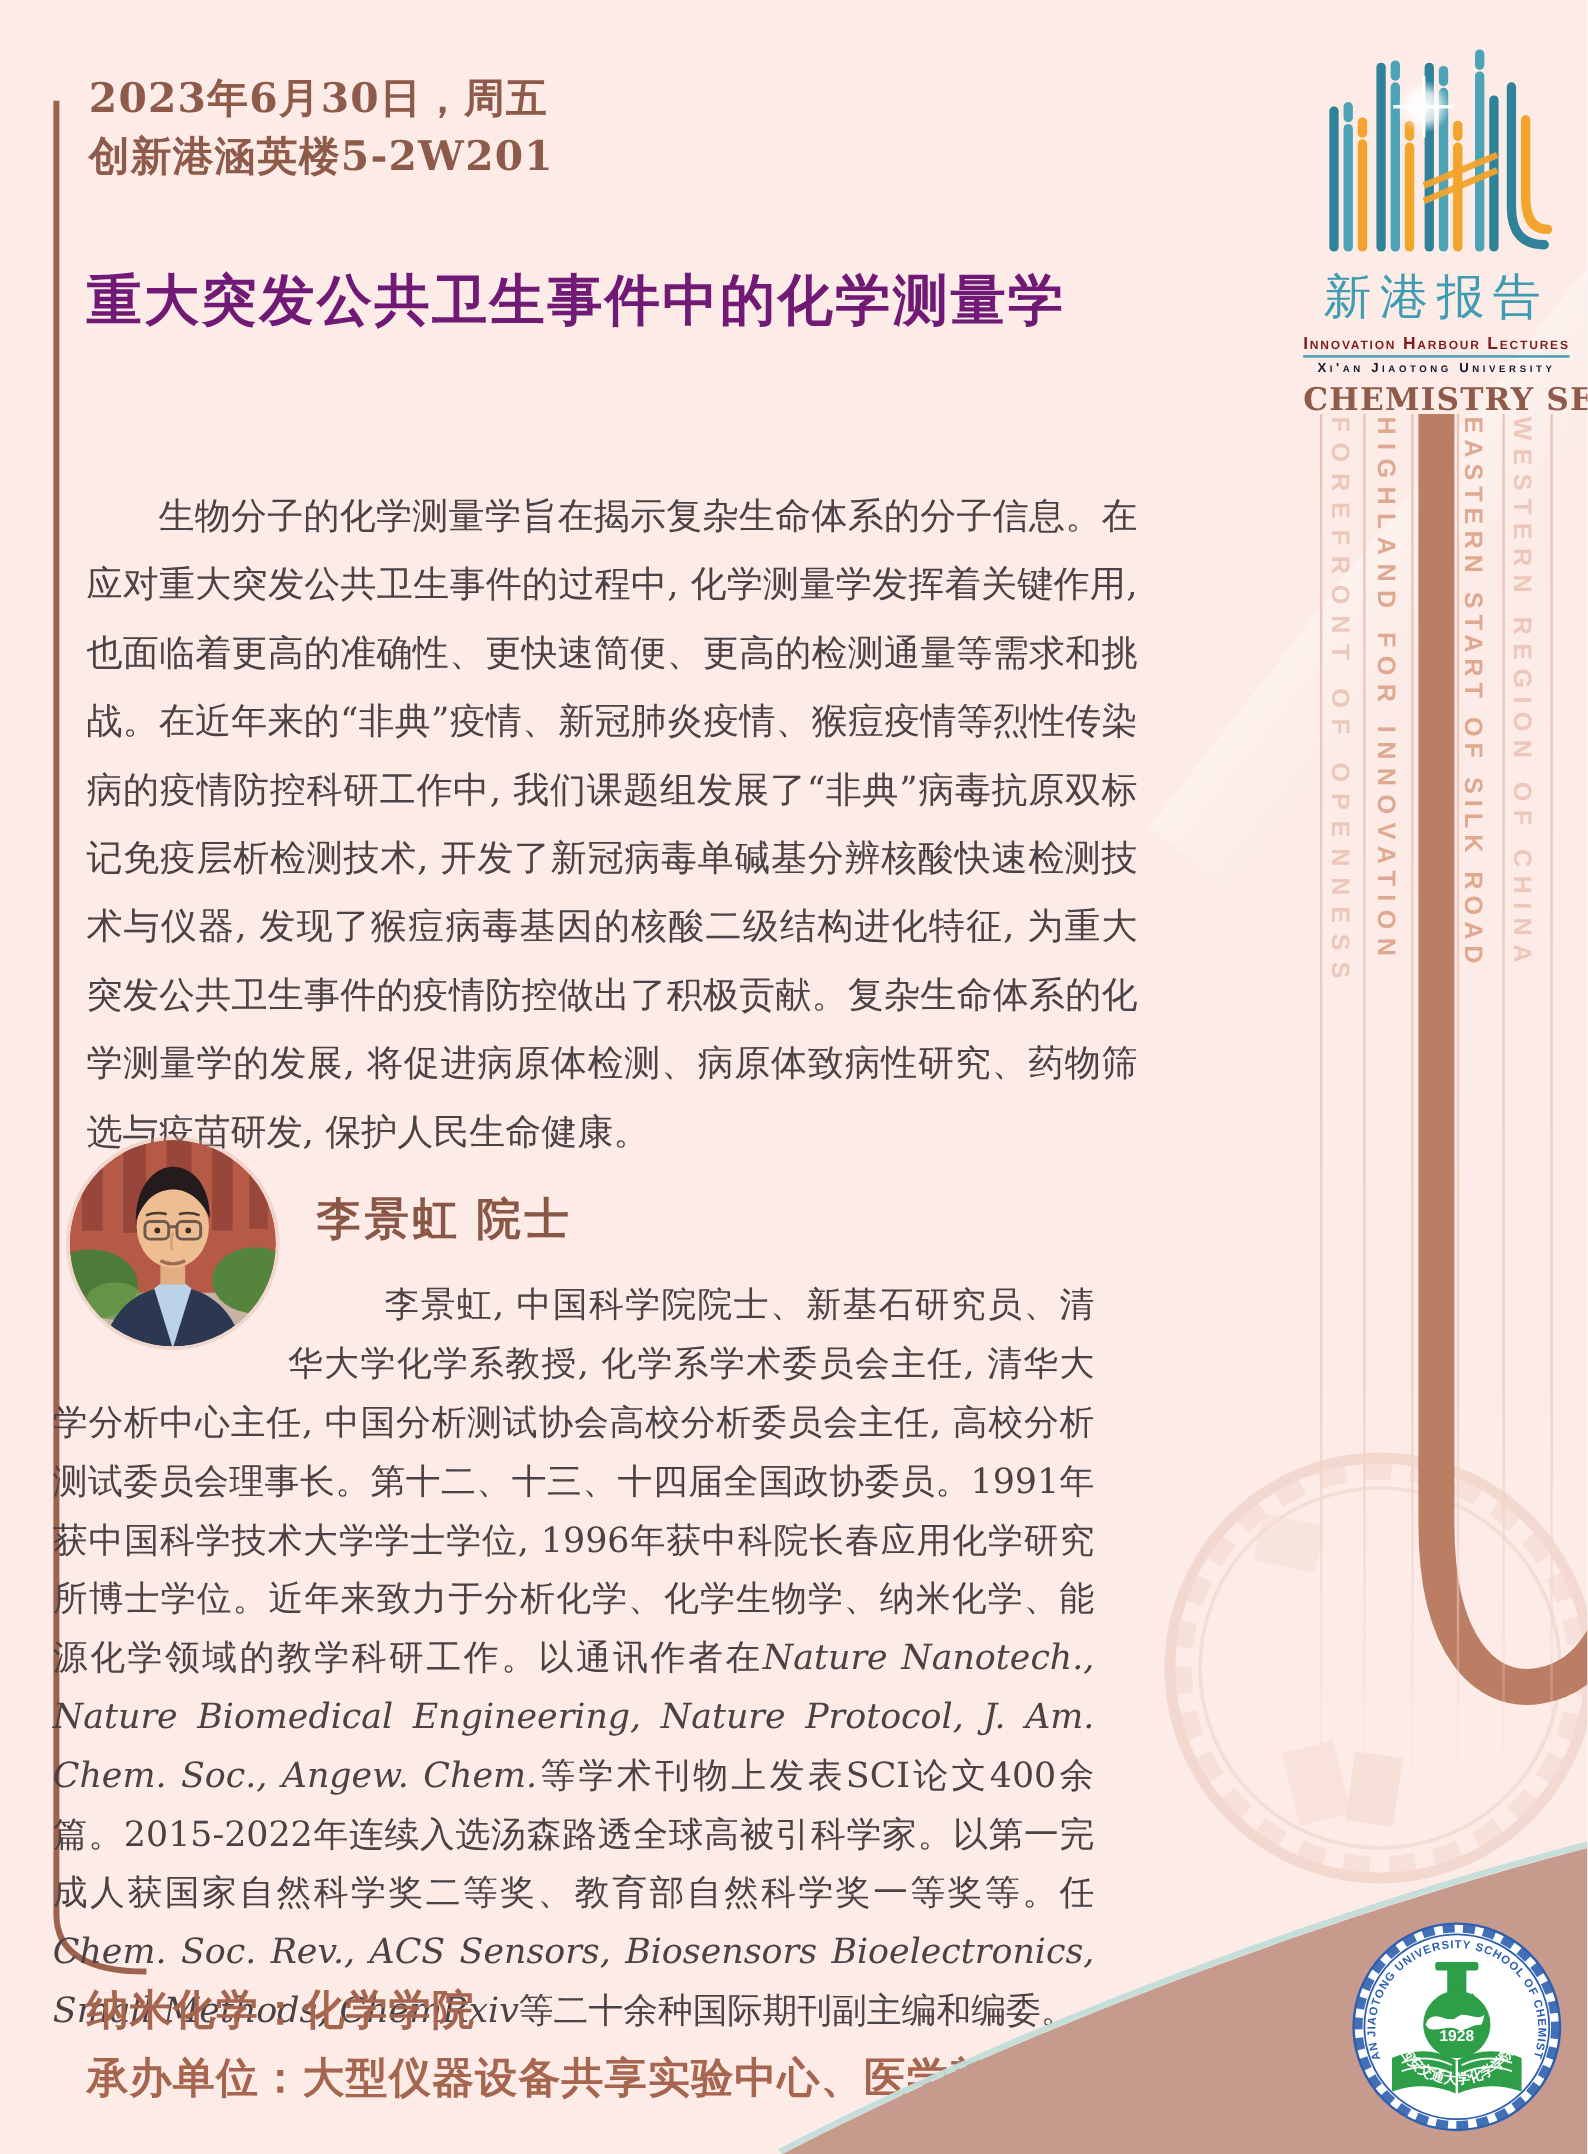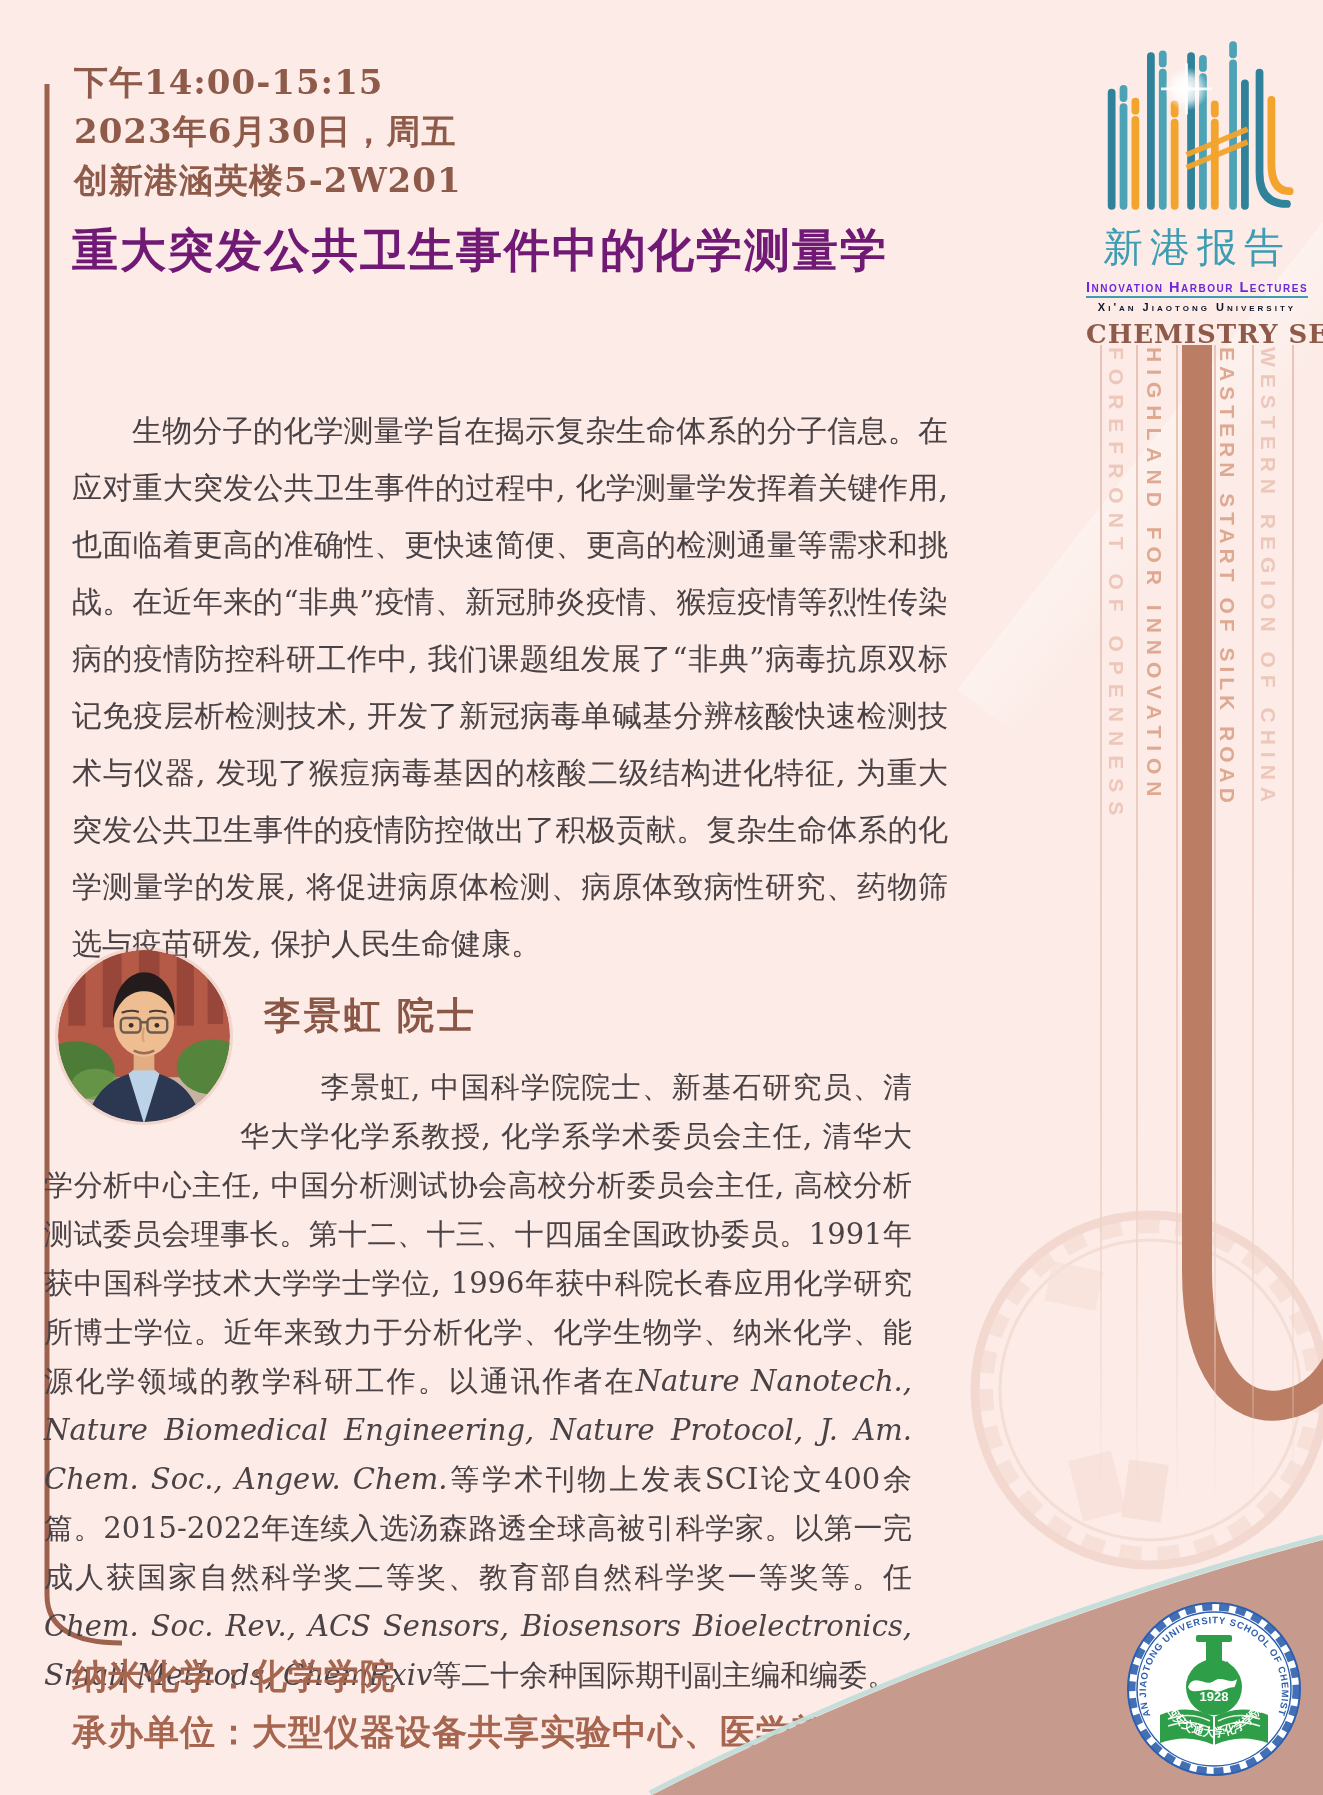--- a/index.html
+++ b/index.html
@@ -56,21 +56,21 @@
   }
   
   .brand { position:absolute; left:1086px; top:36px; width:222px; text-align:center; }
   .brand-cn {
     font-family:"Liberation Sans","DejaVu Sans",sans-serif;
     font-weight:normal; font-size:40px; color:#3e9db2; letter-spacing:7px;
     margin-top:2px; white-space:nowrap;
   }
   .brand-en1 {
     font-family:"Liberation Sans","DejaVu Sans",sans-serif;
-    font-variant:small-caps; font-weight:bold; font-size:14.5px; color:#6d28d9;
+    font-variant:small-caps; font-weight:bold; font-size:14.5px; color:#7f1d1d;
     letter-spacing:1.5px; border-bottom:2px solid #3e9db2; display:inline-block;
     padding-bottom:1px; margin-top:4px; white-space:nowrap;
   }
   .brand-en2 {
     font-family:"Liberation Sans","DejaVu Sans",sans-serif;
     font-variant:small-caps; font-weight:bold; font-size:11px; color:#0f172a;
     letter-spacing:3px; margin-top:3px; white-space:nowrap;
   }
   .brand-series {
     font-weight:bold; font-size:26px; color:#8e5a49; letter-spacing:1px;
@@ -100,21 +100,20 @@
 </head>
 <body>
 
 <div class="poster">
 
   <svg class="left-line" width="200" height="1700" viewBox="0 0 200 1700">
     <path d="M47,84 L47,1595 Q47,1643 122,1643" fill="none" stroke="#9d614e" stroke-width="5"></path>
   </svg>
 
   <div class="when-where">
-    <div>下午14:00-15:15</div>
     <div>2023年6月30日，周五</div>
     <div>创新港涵英楼5-2W201</div>
   </div>
 
   <div class="title">重大突发公共卫生事件中的化学测量学</div>
 
   <p class="abstract">生物分子的化学测量学旨在揭示复杂生命体系的分子信息。在应对重大突发公共卫生事件的过程中, 化学测量学发挥着关键作用, 也面临着更高的准确性、更快速简便、更高的检测通量等需求和挑战。在近年来的“非典”疫情、新冠肺炎疫情、猴痘疫情等烈性传染病的疫情防控科研工作中, 我们课题组发展了“非典”病毒抗原双标记免疫层析检测技术, 开发了新冠病毒单碱基分辨核酸快速检测技术与仪器, 发现了猴痘病毒基因的核酸二级结构进化特征, 为重大突发公共卫生事件的疫情防控做出了积极贡献。复杂生命体系的化学测量学的发展, 将促进病原体检测、病原体致病性研究、药物筛选与疫苗研发, 保护人民生命健康。</p>
 
   <div class="bio-wrap">
     <div class="photo">

